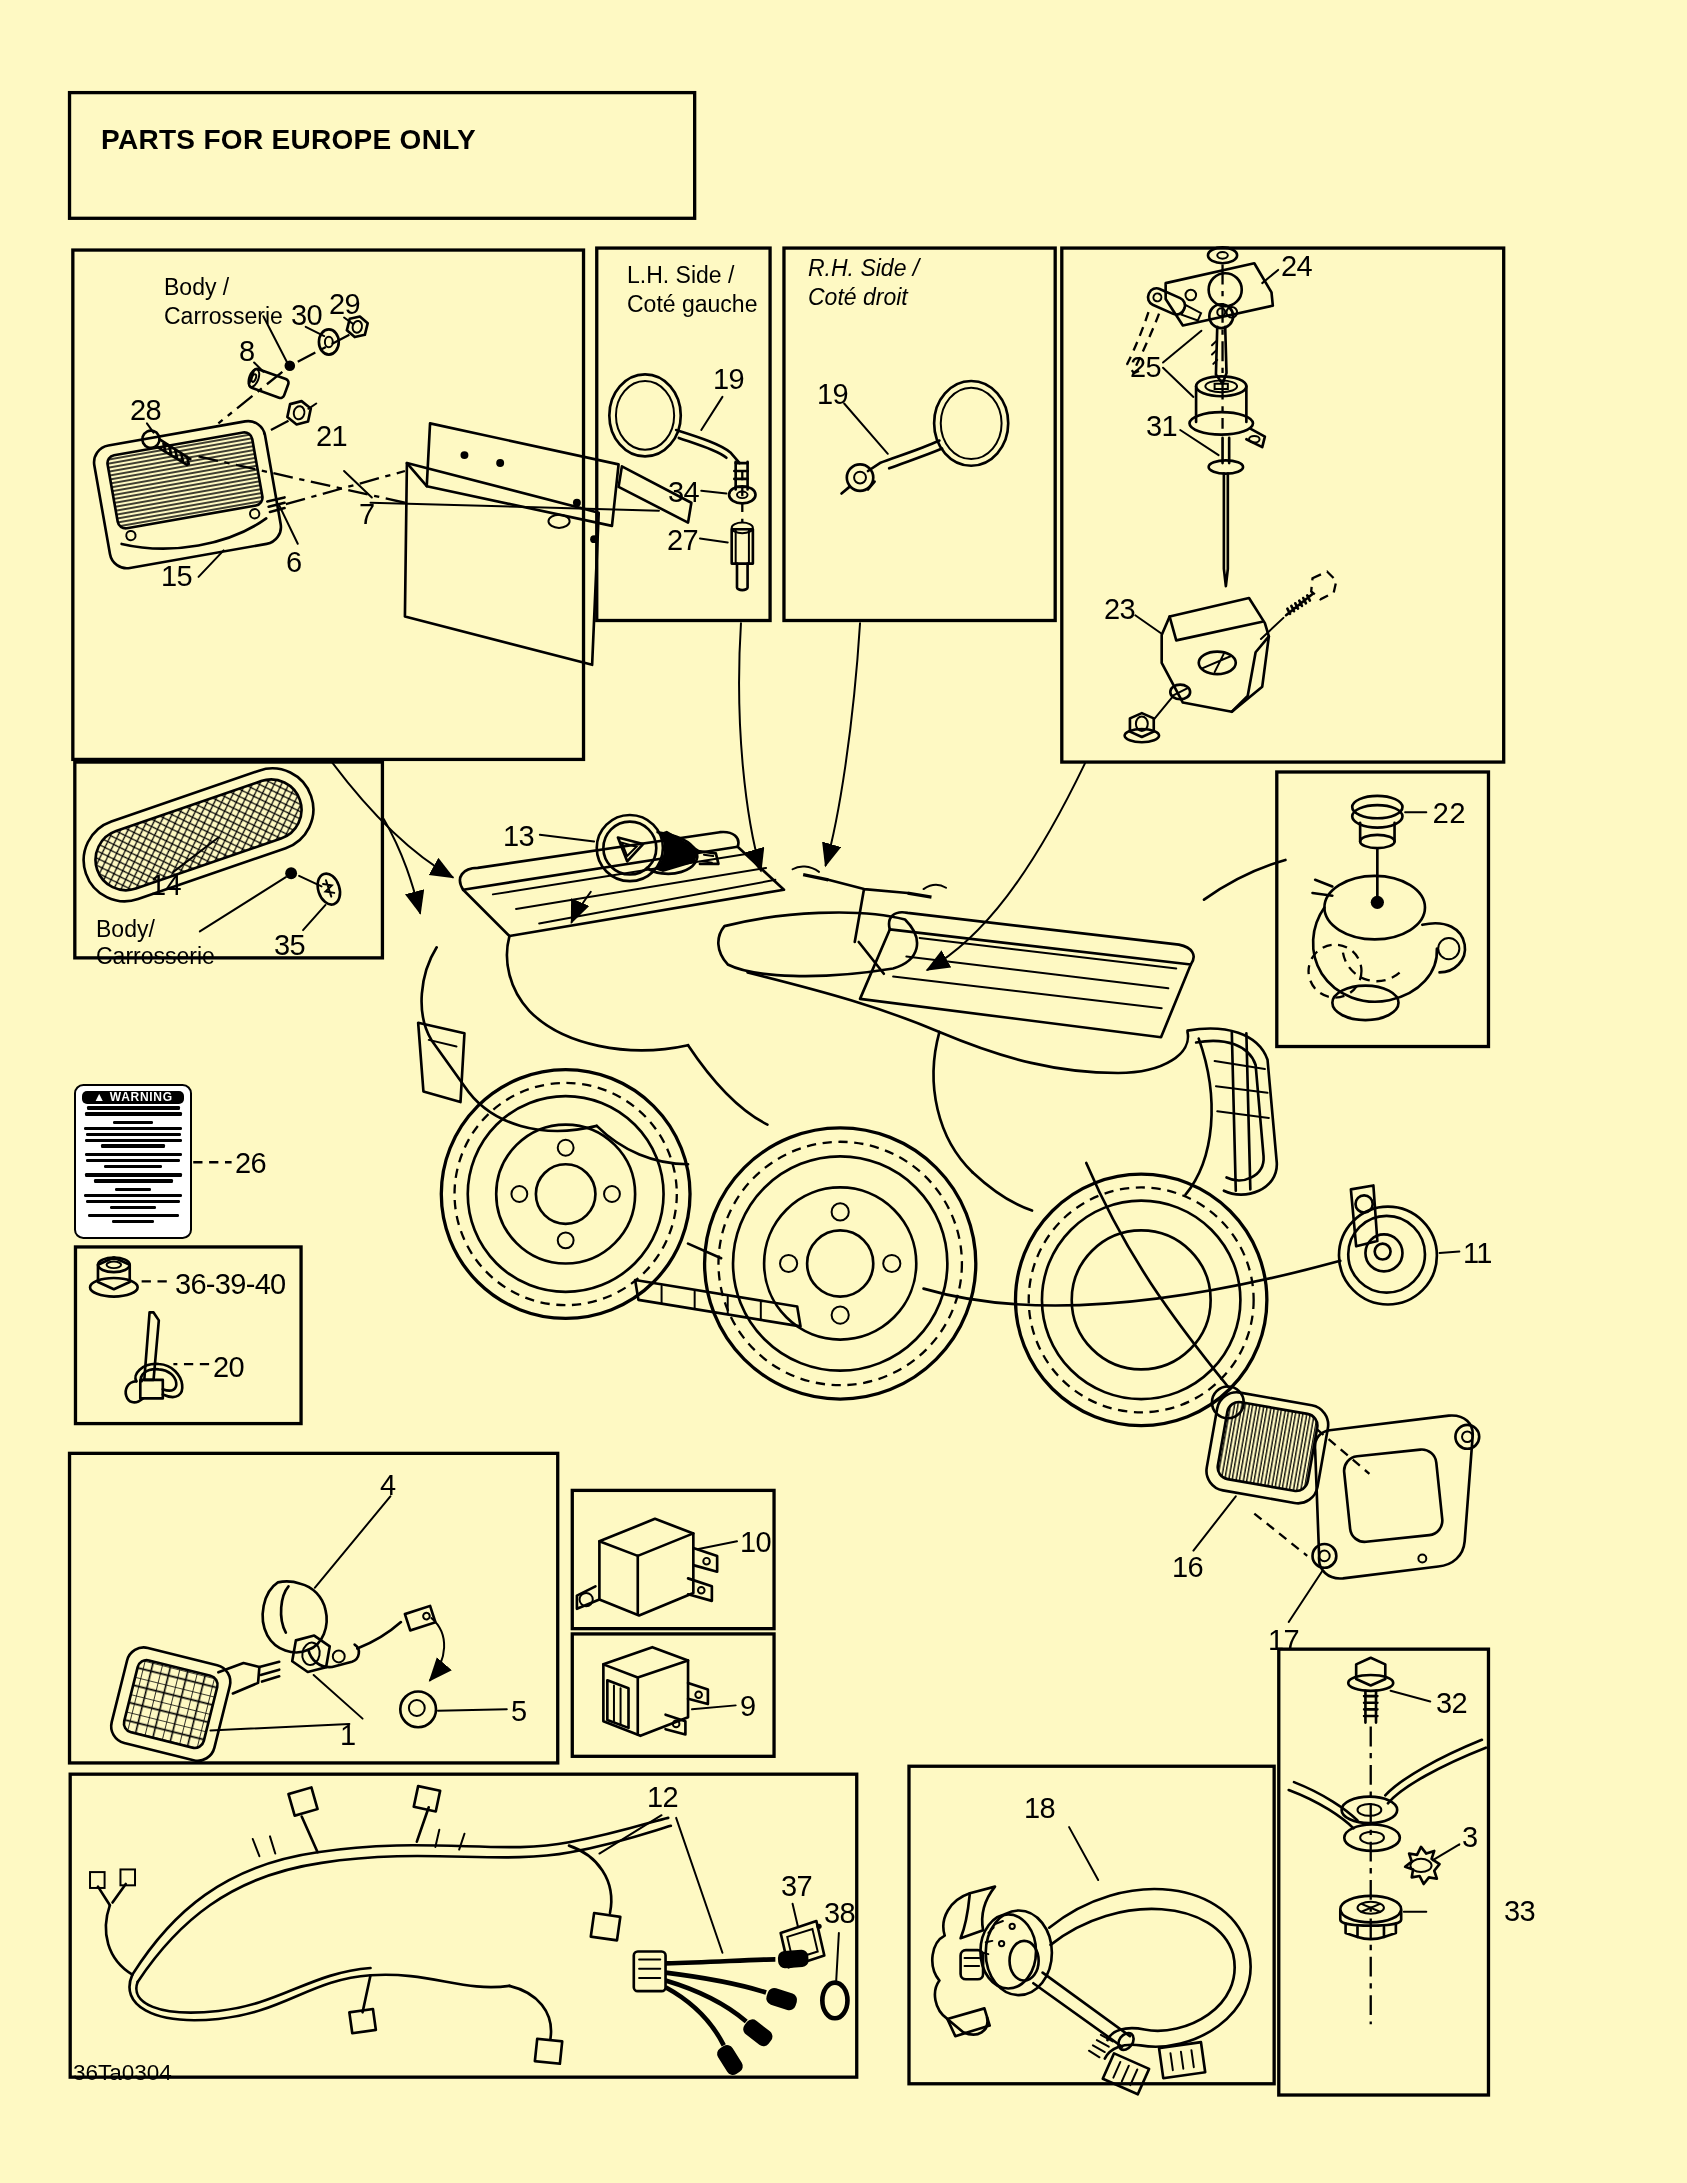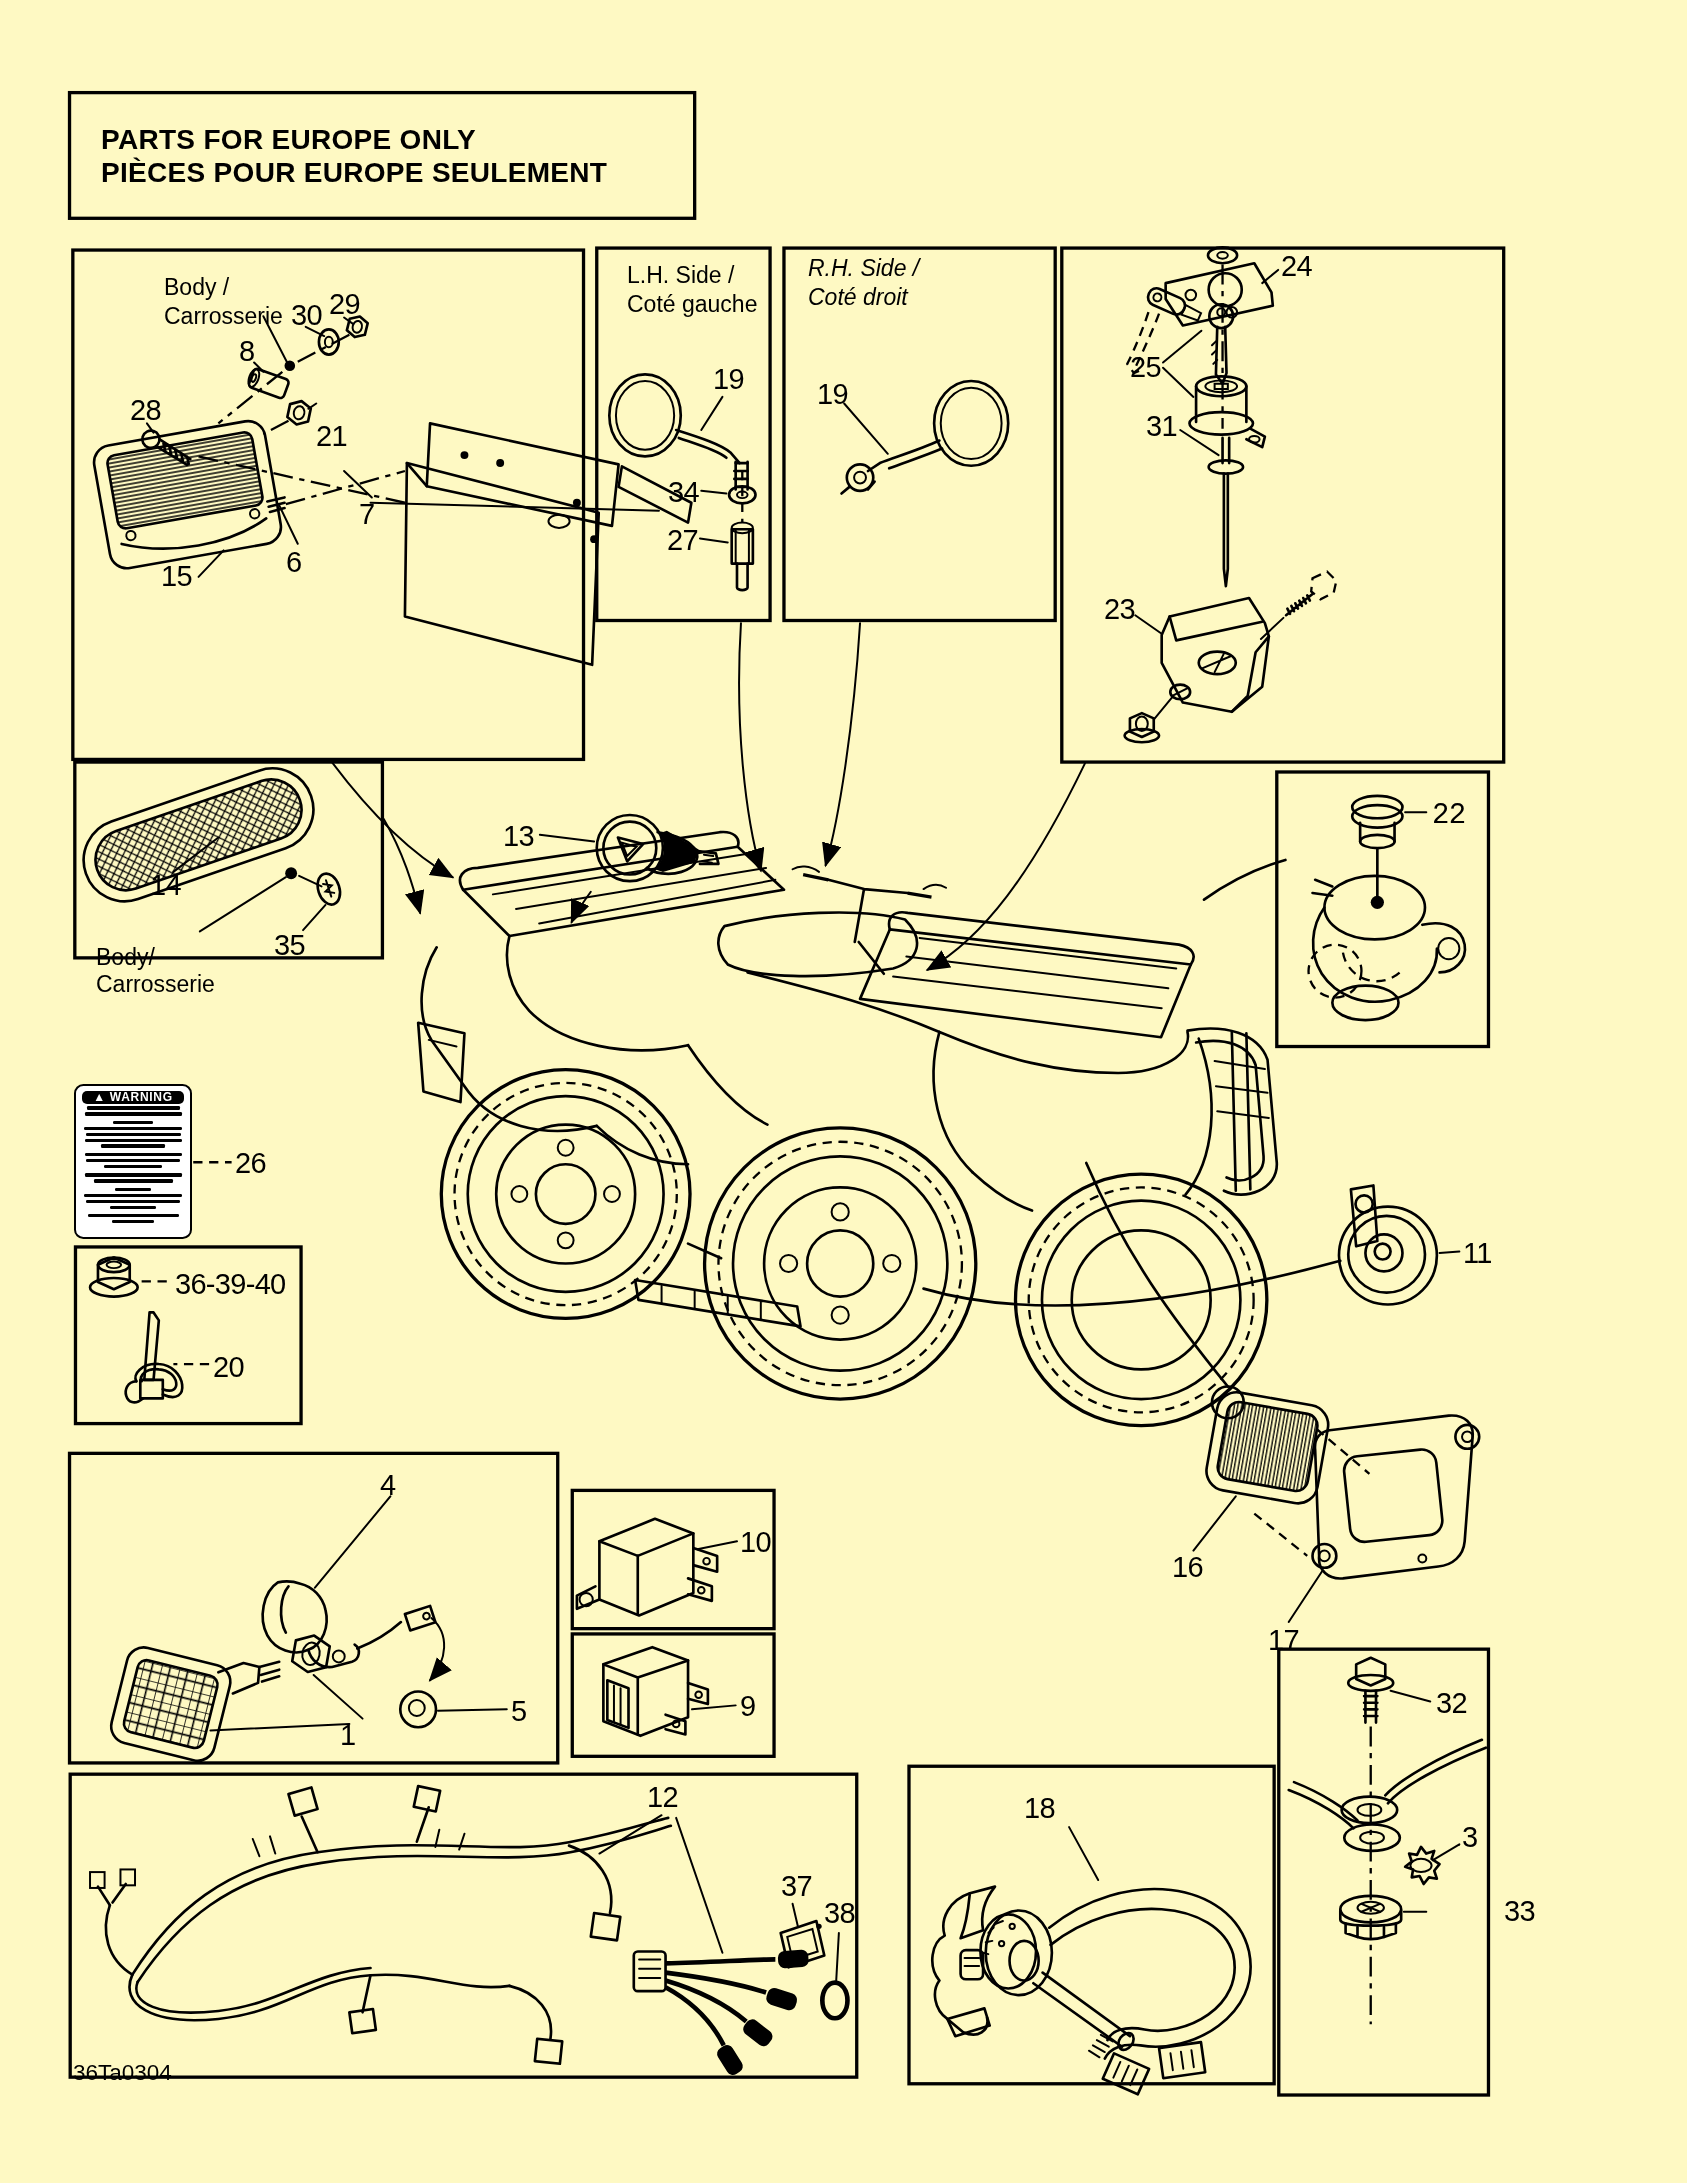--- a/index.html
+++ b/index.html
@@ -596,26 +596,26 @@
     <path class="ln3" d="M500 1150 C560 1230 620 1290 684 1326" marker-end="url(#arw)"></path>
     <path class="ln3" d="M580 1238 C610 1290 624 1338 635 1380" marker-end="url(#arw)"></path>
     <path class="ln3" d="M893 1348 C880 1366 870 1380 864 1394" marker-end="url(#arw)"></path>
     <path class="ln3" d="M1120 942 C1110 1100 1128 1240 1150 1316" marker-end="url(#arw)"></path>
     <path class="ln3" d="M1300 942 C1290 1100 1268 1238 1248 1308" marker-end="url(#arw)"></path>
     <path class="ln3" d="M1640 1154 C1560 1320 1486 1418 1402 1466" marker-end="url(#arw)"></path>
     <path class="ln3" d="M560 760 L996 772"></path>
   </g>
 </svg>
 
-<div class="abs title" style="left:101px;top:123px;"><span>PARTS FOR EUROPE ONLY</span><br><span>PIÈCES POUR EUROPE SEULEMENT</span></div>
+<div class="abs title" style="left:101px;top:123px;"><span>PARTS FOR EUROPE ONLY</span><br></div>
 
 <div class="abs sec" style="left:164px;top:273px;"><span>Body /</span><br><span>Carrosserie</span></div>
 <div class="abs sec" style="left:627px;top:261px;"><span>L.H. Side /</span><br><span>Coté gauche</span></div>
 <div class="abs sec" style="left:808px;top:254px;font-style:italic;"><span>R.H. Side /</span><br><span>Coté droit</span></div>
-<div class="abs sec" style="left:96px;top:944px;line-height:26.5px;"><span>Body/</span><br><span>Carrosserie</span></div>
+<div class="abs sec" style="left:96px;top:916px;line-height:26.5px;"><span>Body/</span><br><span>Carrosserie</span></div>
 
 <div class="wlabel">
   <div class="whead">▲ <span>WARNING</span></div>
   <div class="bar" style="width:93px;"></div>
       <div class="bar" style="width:97px;"></div>
   <div class="bar" style="width:40px;margin-top:5.3px;"></div>
   <div class="bar" style="width:98px;"></div>
       <div class="bar" style="width:95px;"></div>
   <div class="bar" style="width:97px;"></div>
       <div class="bar" style="width:64px;"></div>

